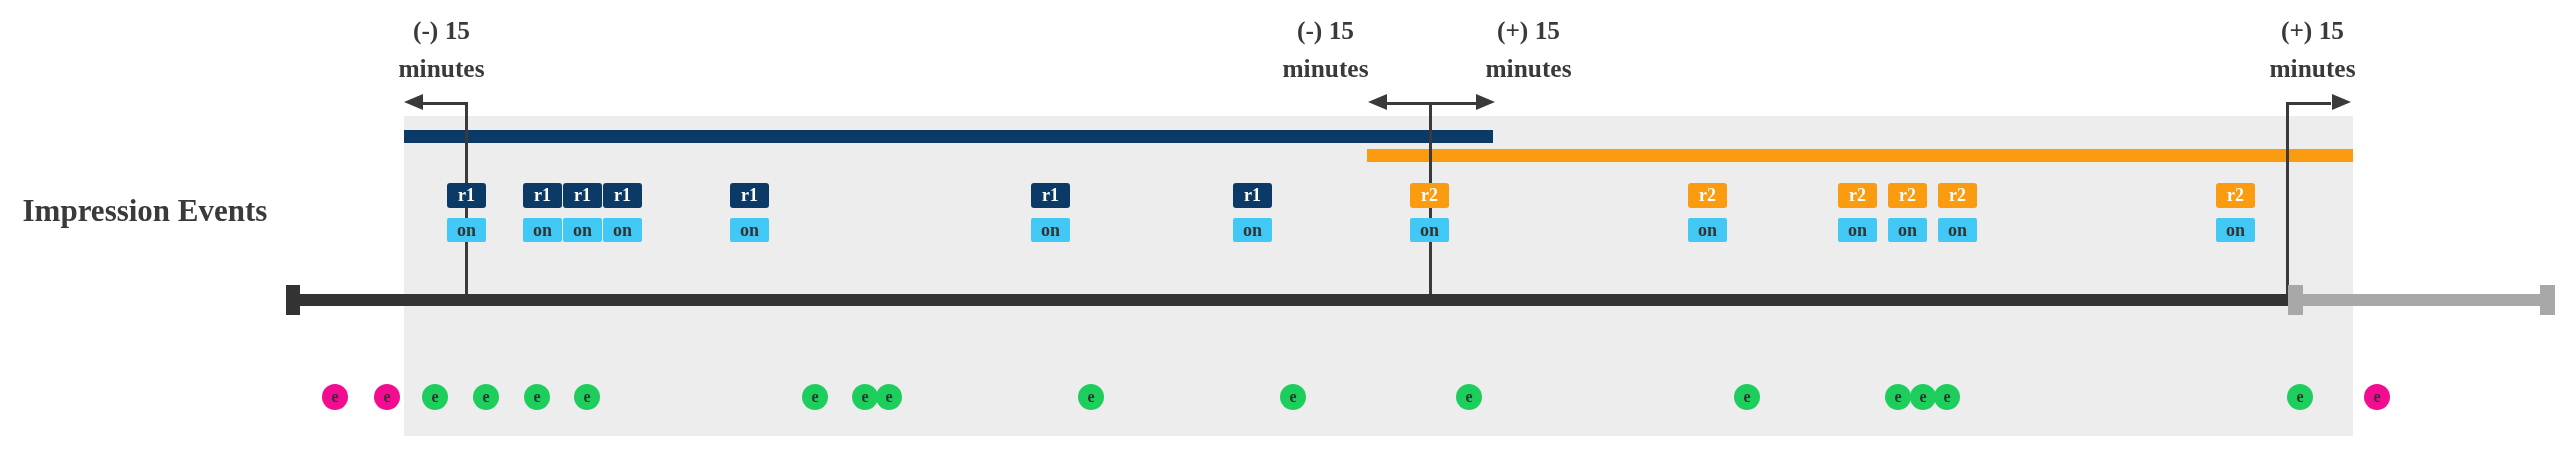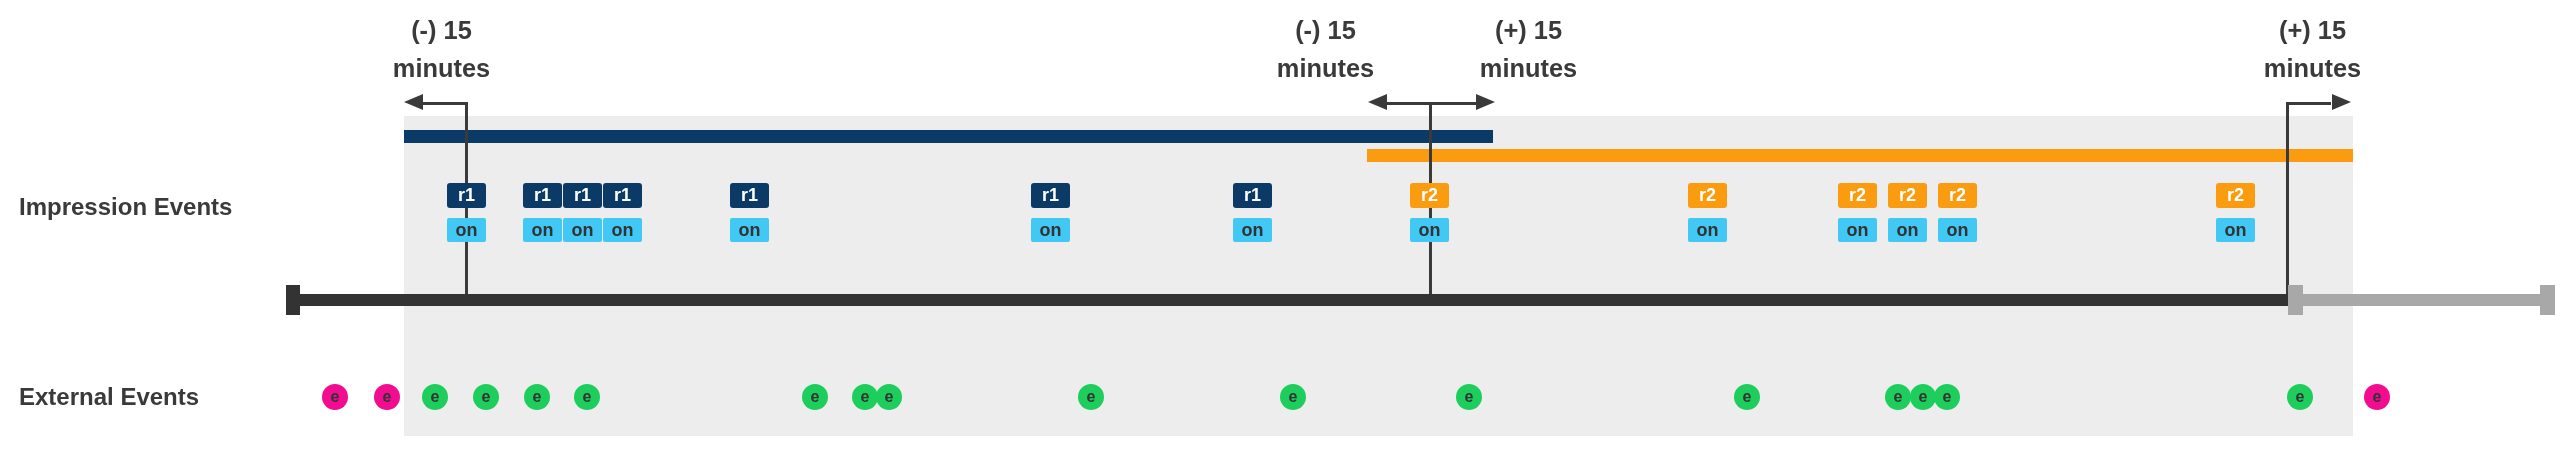--- a/index.html
+++ b/index.html
@@ -1,20 +1,20 @@
 <!DOCTYPE html>
 <html style="font-size:15px"><head>
 <meta charset="utf-8">
 <style>
   html,body{margin:0;padding:0;background:#ffffff;}
   .canvas{
     position:relative;
     width:2576px;height:464px;
     background:#ffffff;
-    font-family:Liberation Sans, sans-serif;
+    font-family:Liberation Serif, serif;
     overflow:hidden;
   }
   .panel{
     position:absolute;left:404px;top:116px;width:1949px;height:320px;
     background:var(--panel);z-index:0;
   }
   
   .bar{position:absolute;height:13px;z-index:1;}
   .bar-r1{top:130px;background:var(--navy);}
   .bar-r2{top:149px;background:var(--orange);}
@@ -46,22 +46,22 @@
   .tl-main{position:absolute;left:289px;top:294px;width:2003px;height:12.2px;background:var(--timeline_dark);z-index:3;}
   .tl-start-cap{position:absolute;left:286px;top:285px;width:14px;height:30px;background:var(--timeline_dark);z-index:3;}
   .tl-gray{position:absolute;left:2291px;top:294px;width:263px;height:12.2px;background:var(--timeline_gray);z-index:3;}
   .tl-gray-tick{position:absolute;left:2288px;top:285px;width:15px;height:30px;background:var(--timeline_gray);z-index:4;}
   .tl-end-cap{position:absolute;left:2540px;top:285px;width:15px;height:30px;background:var(--timeline_gray);z-index:3;}
   .tl-label{position:absolute;width:207px;text-align:center;top:323px;color:var(--ink);
             font-size:25.4px;font-weight:600;z-index:5;}
   .tl-label-v1{left:190px;}
   .tl-label-v2{left:2193px;}
   
-  .row-label{position:absolute;left:19px;width:252px;text-align:left;color:var(--ink);
-             font-size:24px;font-weight:600;z-index:5;}
+  .row-label{position:absolute;left:19px;width:252px;text-align:center;color:var(--ink);
+             font-size:31px;font-weight:600;z-index:5;}
   .row-label-impression{top:193px;}
   .row-label-external{top:383px;}
   
   .imp-group{position:absolute;top:183px;width:39px;z-index:4;text-align:center;}
   .rbox{width:39px;height:25.4px;line-height:25.4px;font-size:18px;font-weight:600;color:#ffffff;border-radius:3px;}
   .rbox-r1{background:var(--navy);}
   .rbox-r2{background:var(--orange);}
   .onbox{width:39px;height:24.4px;line-height:24.4px;margin-top:9.4px;font-size:18px;font-weight:600;
          color:#333333;background:var(--lightblue);border-radius:1.9px;}
   
@@ -112,21 +112,20 @@
   </div>
 
   <div class="tl-start-cap"></div>
   <div class="tl-main"></div>
   <div class="tl-gray"></div>
   <div class="tl-gray-tick"></div>
   <div class="tl-end-cap"></div>
 
 
   <div class="row-label row-label-impression">Impression Events</div>
-  <div class="row-label row-label-external">External Events</div>
 
   <div>
       <div class="imp-group" style="left: 447px;">
         <div class="rbox rbox-r1">r1</div>
         <div class="onbox">on</div>
       </div>
       <div class="imp-group" style="left: 523px;">
         <div class="rbox rbox-r1">r1</div>
         <div class="onbox">on</div>
       </div>

